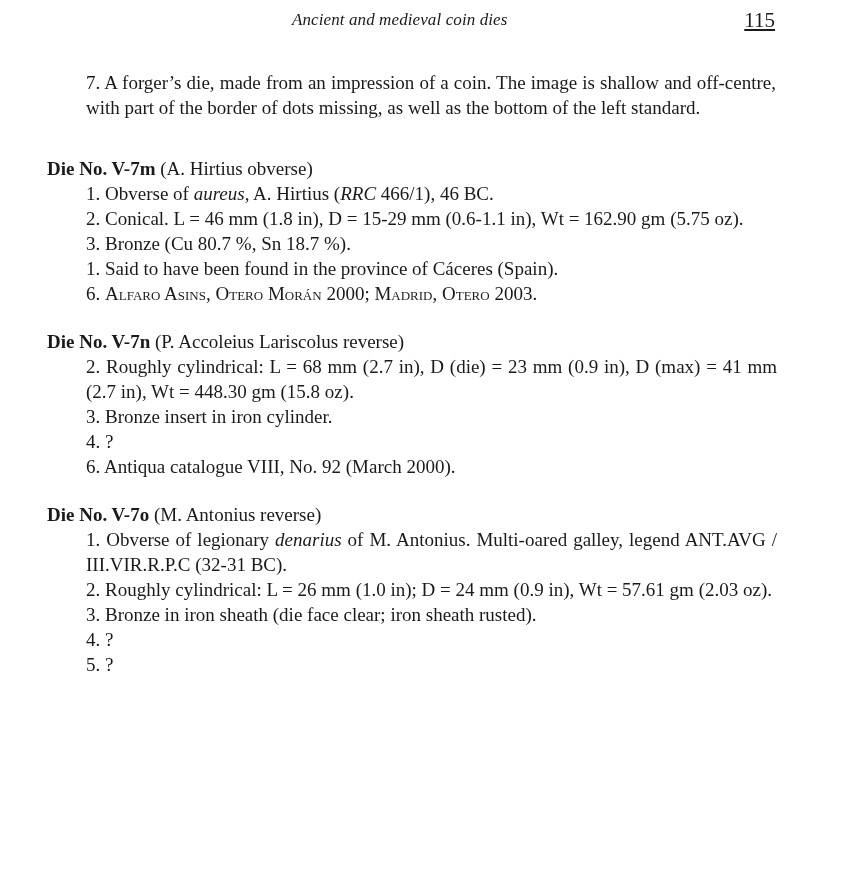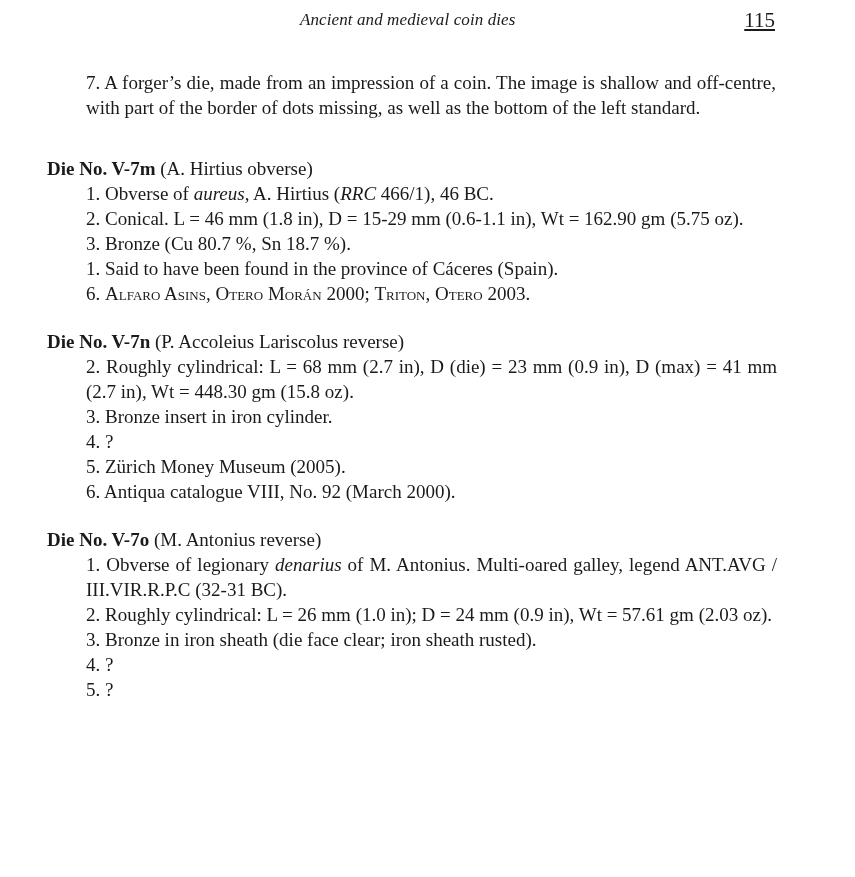--- a/index.html
+++ b/index.html
@@ -11,21 +11,21 @@
       width: 855px;
       height: 877px;
       position: relative;
       overflow: hidden;
       font-family: "Liberation Serif", "DejaVu Serif", serif;
       color: #1a1a1a;
     }
     .running-head {
       position: absolute;
       top: 10px;
-      left: 300px;
+      left: 292px;
       font-style: italic;
       font-size: 17px;
       letter-spacing: 0.1px;
     }
     .page-number {
       position: absolute;
       top: 8px;
       right: 80px;
       font-size: 21px;
       text-decoration: underline;
@@ -85,34 +85,33 @@
   <div class="entry">
     <p class="entry-heading">
       <span class="die-no">Die No. V-7m</span>
       <span>(A. Hirtius obverse)</span>
     </p>
     <ul class="entry-items">
       <li><span>1. Obverse of </span><i>aureus</i><span>, A. Hirtius (</span><i>RRC</i><span> 466/1), 46 BC.</span></li>
       <li>2. Conical. L = 46 mm (1.8 in), D = 15-29 mm (0.6-1.1 in), Wt = 162.90 gm (5.75 oz).</li>
       <li>3. Bronze (Cu 80.7 %, Sn 18.7 %).</li>
       <li>1. Said to have been found in the province of Cáceres (Spain).</li>
-      <li><span>6. </span><span class="sc">Alfaro Asins, Otero Morán</span><span> 2000; </span><span class="sc">Triton, Otero</span><span> 2003.</span></li>
+      <li><span>6. </span><span class="sc">Alfaro Asins, Otero Morán</span><span> 2000; </span><span class="sc">Madrid, Otero</span><span> 2003.</span></li>
     </ul>
   </div>
 
   <div class="entry">
     <p class="entry-heading">
       <span class="die-no">Die No. V-7n</span>
       <span>(P. Accoleius Lariscolus reverse)</span>
     </p>
     <ul class="entry-items">
       <li>2. Roughly cylindrical: L = 68 mm (2.7 in), D (die) = 23 mm (0.9 in), D (max) = 41 mm (2.7 in), Wt = 448.30 gm (15.8 oz).</li>
       <li>3. Bronze insert in iron cylinder.</li>
       <li>4. ?</li>
-      <li>5. Zürich Money Museum (2005).</li>
       <li>6. Antiqua catalogue VIII, No. 92 (March 2000).</li>
     </ul>
   </div>
 
   <div class="entry">
     <p class="entry-heading">
       <span class="die-no">Die No. V-7o</span>
       <span>(M. Antonius reverse)</span>
     </p>
     <ul class="entry-items">

